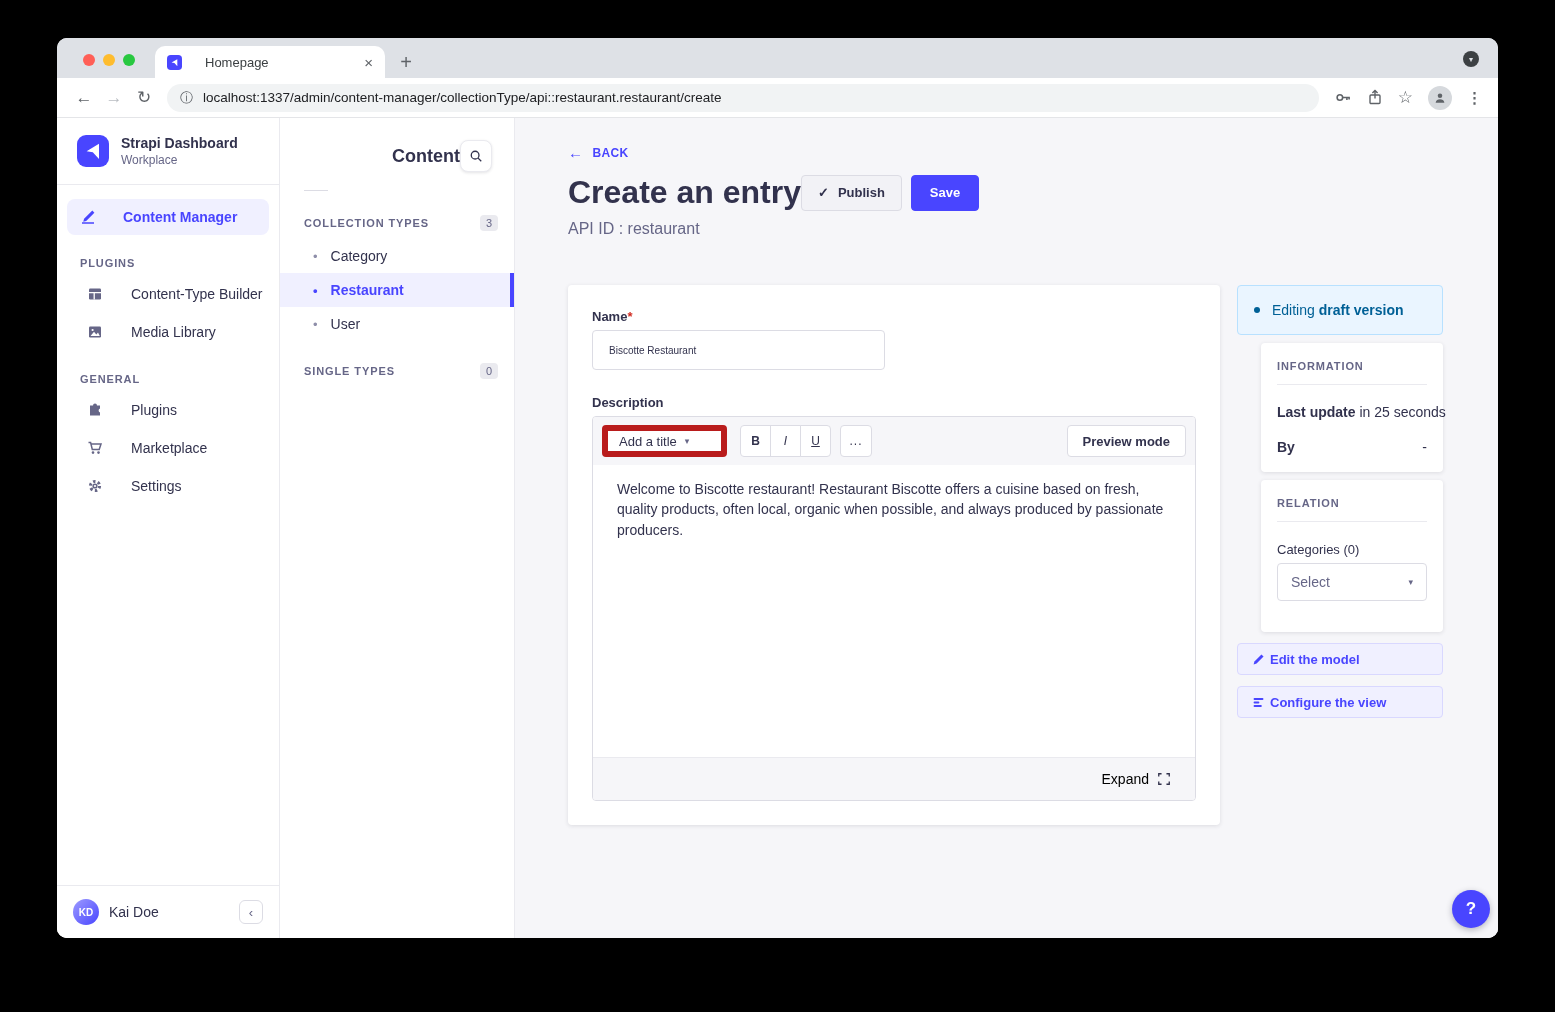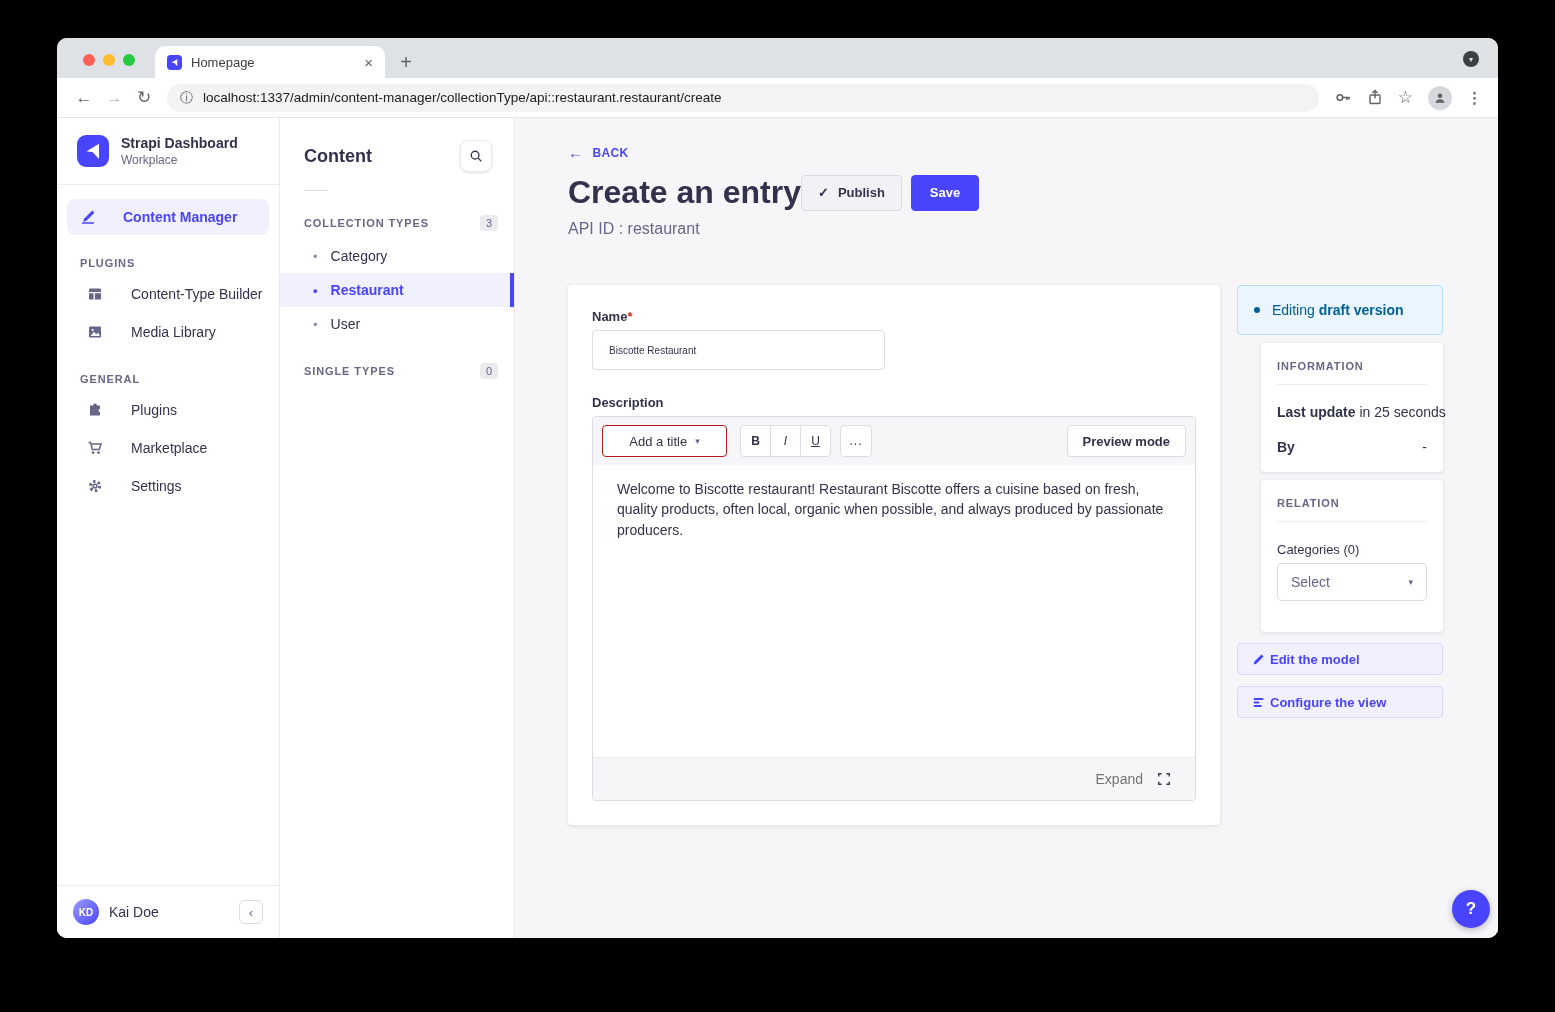--- a/index.html
+++ b/index.html
@@ -15,21 +15,21 @@
     position:absolute; left:57px; top:38px; width:1441px; height:900px;
     border-radius:10px; overflow:hidden; background:#fff;
     display:flex; flex-direction:column;
   }
   
   .tabstrip{ height:40px; background:#dee1e6; position:relative; display:flex; align-items:flex-end; flex:none;}
   .lights{ position:absolute; left:26px; top:16px; display:flex; gap:8px; }
   .light{ width:12px; height:12px; border-radius:50%; }
   .light.red{ background:#ff5f57; } .light.yellow{ background:#febc2e; } .light.green{ background:#28c840; }
   .tab{ margin-left:98px; width:230px; height:32px; background:#fff; border-radius:10px 10px 0 0;
-        display:flex; align-items:center; gap:9px; padding:0 12px; }
+        display:flex; align-items:center; gap:23px; padding:0 12px; }
   .tab-title{ flex:1; font-size:13px; color:#3c4043; white-space:nowrap; overflow:hidden; }
   .tab-close{ font-size:15px; color:#5f6368; line-height:1; }
   .newtab{ width:30px; height:30px; margin:0 0 1px 6px; display:flex; align-items:center; justify-content:center;
            font-size:20px; color:#5f6368; }
   .tab-caret-circle{ position:absolute; right:19px; top:13px; width:16px; height:16px; background:#3c4043;
            border-radius:50%; color:#dee1e6; display:flex; align-items:center; justify-content:center; font-size:8px; }
   .toolbar{ height:40px; background:#fff; border-bottom:1px solid #e4e5e8; display:flex; align-items:center;
             padding:0 12px; flex:none; }
   .nav-ic{ width:30px; display:flex; justify-content:center; font-size:17px; color:#5f6368; }
   .nav-ic.disabled{ color:#b8bcc1; }
@@ -57,21 +57,21 @@
   .side-item .ic{ color:#666687; display:flex; }
   .side-spacer{ flex:1; }
   .user-row{ border-top:1px solid #eaeaef; padding:13px 16px; display:flex; align-items:center; gap:10px; }
   .user-avatar{ width:26px; height:26px; border-radius:50%; background:linear-gradient(135deg,#9d9bff 0%,#4945ff 100%);
                 color:#fff; font-size:10px; font-weight:bold; display:flex; align-items:center; justify-content:center; }
   .user-name{ font-size:14px; color:#32324d; flex:1; }
   .collapse-btn{ width:24px; height:24px; border:1px solid #dcdce4; border-radius:6px; background:#fff;
                  color:#666687; font-size:13px; display:flex; align-items:center; justify-content:center; }
   
   .subnav{ width:235px; flex:none; background:#fff; border-right:1px solid #eaeaef; display:flex; flex-direction:column; }
-  .subnav-header{ padding:22px 22px 14px 24px; display:flex; justify-content:space-between; align-items:center; }
+  .subnav-header{ padding:22px 22px 14px 24px; display:flex; justify-content:flex-end; align-items:center; }
   .subnav-title{ font-size:18px; font-weight:bold; color:#32324d; }
   .search-btn{ width:32px; height:32px; background:#fff; border:1px solid #eaeaef; border-radius:8px;
                box-shadow:0 1px 3px rgba(33,33,52,.12); display:flex; align-items:center; justify-content:center; color:#32324d; }
   .subnav-divider{ width:24px; border-top:1px solid #dcdce4; margin:4px 0 16px 24px; }
   .group-head{ display:flex; justify-content:space-between; align-items:center; padding:8px 16px 8px 24px; }
   .group-label{ font-size:11px; font-weight:bold; letter-spacing:0.9px; color:#666687; }
   .group-badge{ background:#eaeaef; color:#666687; font-size:11px; padding:2px 6px; border-radius:4px; }
   .sn-item{ position:relative; display:flex; align-items:center; gap:13px; padding:9px 24px 9px 33px; font-size:14px; color:#32324d; }
   .sn-item .blt{ color:#8e8ea9; font-size:13px; line-height:1; }
   .sn-item.active{ background:#f0f0ff; color:#4945ff; font-weight:bold; }
@@ -92,39 +92,39 @@
   .api-id{ margin-top:9px; font-size:16px; color:#666687; }
   .content-row{ display:flex; gap:17px; margin-top:47px; align-items:flex-start; }
   .form-card{ width:652px; background:#fff; border-radius:4px; box-shadow:0 1px 4px rgba(33,33,52,.12); padding:24px; }
   .field-label{ font-size:13px; font-weight:bold; color:#32324d; }
   .req{ color:#d02b20; }
   .text-input{ margin-top:6px; width:293px; height:40px; border:1px solid #dcdce4; border-radius:4px;
                padding:0 16px; font-size:10px; color:#32324d; font-family:"Liberation Sans",sans-serif; background:#fff; }
   .desc-block{ margin-top:25px; }
   .editor{ margin-top:6px; border:1px solid #dcdce4; border-radius:4px; overflow:hidden; }
   .ed-toolbar{ background:#f6f6f9; display:flex; align-items:center; gap:9px; padding:8px 9px; }
-  .title-select{ width:125px; height:32px; background:#fff; border:1px solid #b91c1c; border-radius:4px;
-                 display:flex; align-items:center; justify-content:center; padding:0 11px; font-size:13px; color:#32324d;gap:8px; }
+  .title-select{ width:125px; height:32px; background:#fff; border:6px solid #b91c1c; border-radius:4px;
+                 display:flex; align-items:center; justify-content:flex-start; padding:0 11px; font-size:13px; color:#32324d;gap:8px; }
   .sel-caret{ font-size:9px; color:#666687; }
   .biu{ display:flex; margin-left:4px; }
   .biu button{ width:31px; height:32px; background:#fff; border:1px solid #dcdce4; margin-left:-1px;
                font-size:12px; color:#32324d; display:flex; align-items:center; justify-content:center;
                font-family:"Liberation Sans",sans-serif; }
   .biu button:first-child{ border-radius:4px 0 0 4px; margin-left:0; }
   .biu button:last-child{ border-radius:0 4px 4px 0; }
   .b-bold{ font-weight:bold; }
   .b-italic{ font-style:italic; font-family:"Liberation Serif",serif; }
   .b-under{ text-decoration:underline; }
   .more-btn{ width:32px; height:32px; background:#fff; border:1px solid #dcdce4; border-radius:4px;
              color:#32324d; font-size:12px; display:flex; align-items:center; justify-content:center; letter-spacing:1px; }
   .preview-btn{ margin-left:auto; height:32px; background:#fff; border:1px solid #dcdce4; border-radius:4px;
                 padding:0 15px; font-size:13px; font-weight:bold; color:#32324d; }
   .ed-content{ background:#fff; height:292px; padding:14px 24px; font-size:14px; line-height:1.45; color:#32324d; overflow:hidden; }
   .ed-footer{ background:#f6f6f9; border-top:1px solid #eaeaef; padding:13px 24px; display:flex;
-              justify-content:flex-end; align-items:center; gap:14px; font-size:14px; color:#737373; }
+              justify-content:flex-end; align-items:center; gap:8px; font-size:14px; color:#000000; }
   
   .aside{ width:206px; flex:none; display:flex; flex-direction:column; }
   .draft-box{ background:#eaf5ff; border:1px solid #b8e1ff; border-radius:4px; padding:16px 16px;
               display:flex; align-items:center; gap:12px; font-size:14px; color:#006096; }
   .draft-dot{ width:6px; height:6px; border-radius:50%; background:#006096; flex:none; }
   .aside-card{ background:#fff; border-radius:4px; box-shadow:0 1px 4px rgba(33,33,52,.12); padding:17px 16px; margin-top:8px;margin-left:24px; }
   .aside-title{ font-size:11px; font-weight:bold; letter-spacing:0.9px; color:#666687; }
   .aside-hr{ border:none; border-top:1px solid #eaeaef; margin:12px 0 0; }
   .info-row{ display:flex; justify-content:space-between; margin-top:19px; font-size:14px; color:#32324d; white-space:nowrap; }
   .rel-label{ margin-top:20px; font-size:13px; color:#32324d; }

